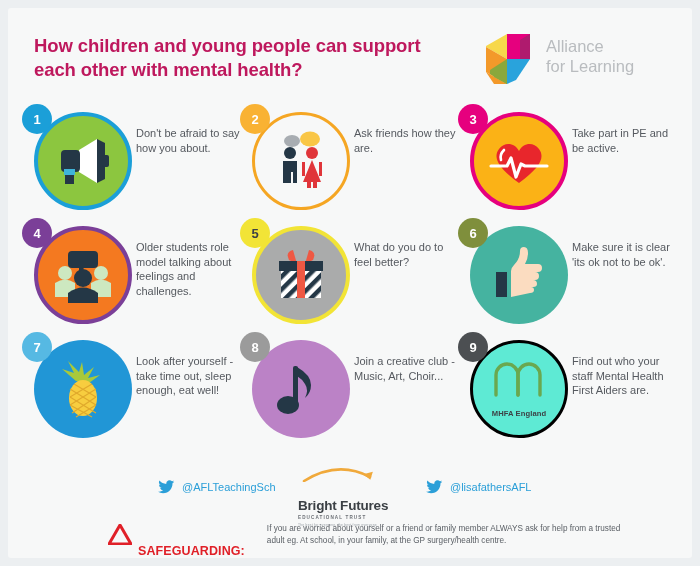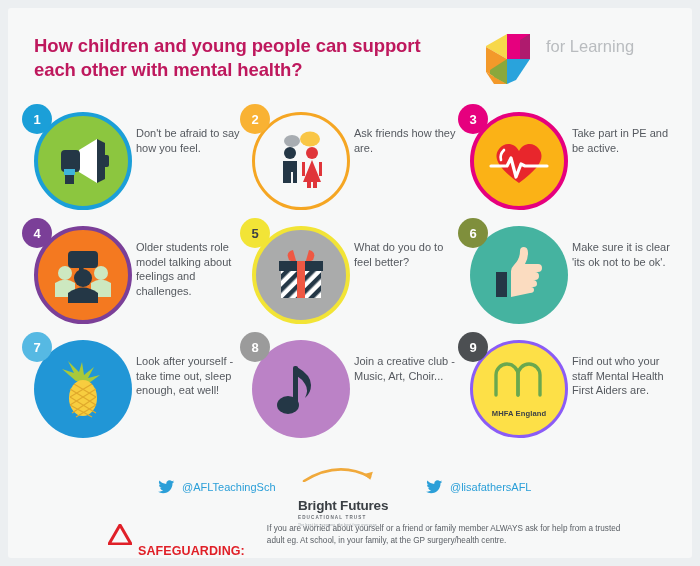--- a/index.html
+++ b/index.html
@@ -94,40 +94,41 @@
           <polygon points="31,4 54,4 54,29 31,29" fill="#e6007e"></polygon>
           <polygon points="54,4 54,29 44,35 44,10" fill="#a4206b" opacity="0.85"></polygon>
           <polygon points="10,17 31,29 31,54 10,42" fill="#f3992a"></polygon>
           <polygon points="31,29 54,29 40,50 31,54" fill="#29a3dc"></polygon>
           <polygon points="10,42 31,54 31,54 18,54" fill="#f3992a"></polygon>
           <polygon points="14,40 31,50 31,54 14,44" fill="#8aa83c"></polygon>
           <polygon points="31,29 31,54 18,47 14,40" fill="#8aa83c"></polygon>
         </svg>
       </div>
       <div class="logo-text">
+        <div>Alliance</div>
         <div>for Learning</div>
       </div>
     </div>
   </div>
 
   <div class="grid">
 
     <div class="cell c0 r0">
       <div class="badge-circle" style="background:#8cc63f;border:4px solid #1b9fd8;">
         <svg class="icon-svg" width="64" height="56" viewBox="0 0 64 56">
           <path d="M46 6 L46 50 L28 39 L28 17 Z" fill="#ffffff"></path>
           <path d="M46 6 L54 10 L54 46 L46 50 Z" fill="#243746"></path>
           <rect x="51" y="22" width="7" height="12" rx="2" fill="#243746"></rect>
           <rect x="10" y="17" width="19" height="22" rx="4" fill="#243746"></rect>
           <rect x="14" y="38" width="9" height="13" fill="#243746"></rect>
           <rect x="13" y="36" width="11" height="6" fill="#3fb4d8"></rect>
         </svg>
       </div>
       <div class="num" style="background:#1b9fd8;">1</div>
-      <div class="label">Don't be afraid to say how you feel.</div>
+      <div class="label">Don't be afraid to say how you about.</div>
     </div>
 
     <div class="cell c1 r0">
       <div class="badge-circle" style="background:#f7f8f8;border:3px solid #f5a623;">
         <svg class="icon-svg" width="66" height="62" viewBox="0 0 66 62">
           <ellipse cx="24" cy="11" rx="8" ry="6" fill="#a8adb2"></ellipse>
           <ellipse cx="42" cy="9" rx="10" ry="7.5" fill="#f9c646"></ellipse>
           <circle cx="22" cy="23" r="6" fill="#243746"></circle>
           <path d="M15 31 h14 v22 h-4 v-11 h-2 v11 h-8 Z" fill="#243746"></path>
           <circle cx="44" cy="23" r="6" fill="#e0353a"></circle>
@@ -222,21 +223,21 @@
           <path d="M24 8 q14 8 14 18 q0 8 -6 13 q4 -8 0 -14 q-3 -5 -8 -8 Z" fill="#243746"></path>
           <rect x="20" y="7" width="5" height="40" rx="2" fill="#243746"></rect>
           <ellipse cx="15" cy="46" rx="11" ry="9" fill="#243746"></ellipse>
         </svg>
       </div>
       <div class="num" style="background:#9b9b9b;">8</div>
       <div class="label">Join a creative club - Music, Art, Choir...</div>
     </div>
 
     <div class="cell c2 r2 wide">
-      <div class="badge-circle" style="background:#fde047;border:3px solid #8b5cf6;position:absolute;">
+      <div class="badge-circle" style="background:#5eead4;border:3px solid #000000;position:absolute;">
         <svg class="icon-svg" width="72" height="60" viewBox="0 0 72 60" style="position:absolute;top:8px;left:9px;">
           <path d="M14 44 V24 a11 11 0 0 1 22 0 V44" stroke="#6aa84f" stroke-width="3.4" fill="none" stroke-linecap="round"></path>
           <path d="M36 44 V24 a11 11 0 0 1 22 0 V44" stroke="#6aa84f" stroke-width="3.4" fill="none" stroke-linecap="round"></path>
         </svg>
         <div class="mhfa-text">MHFA England</div>
       </div>
       <div class="num" style="background:#4c4f52;">9</div>
       <div class="label">Find out who your staff Mental Health First Aiders are.</div>
     </div>
 

